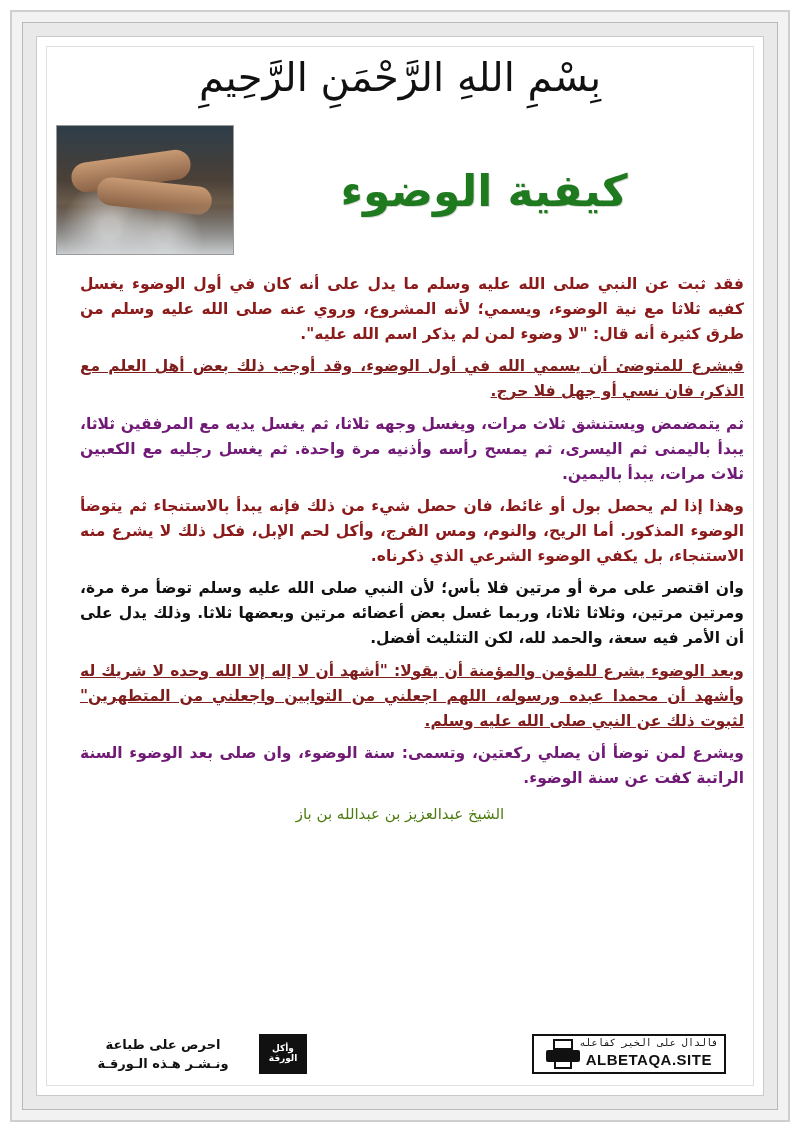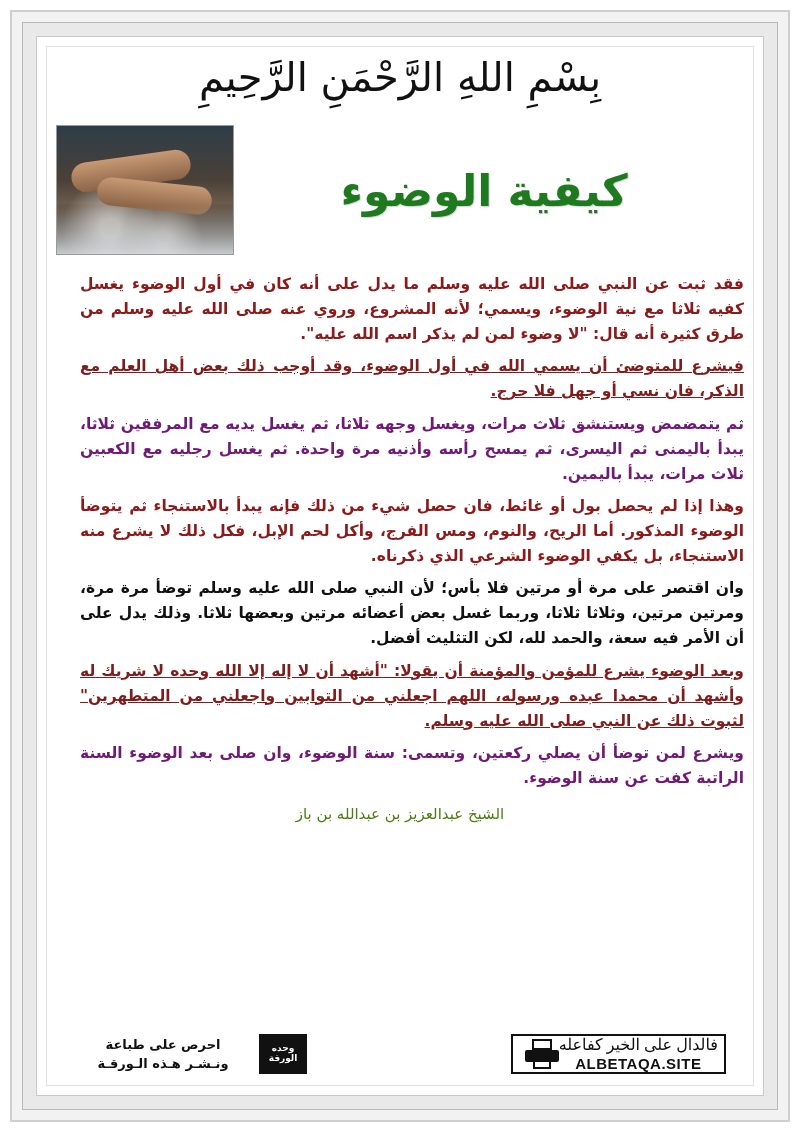--- a/index.html
+++ b/index.html
@@ -244,23 +244,23 @@
     border: 2px solid #111111; box-sizing: border-box; background:#fff;
   }
   .site-texts {
     display: flex;
     flex-direction: column;
     align-items: center;
     justify-content: center;
     line-height: 1.25;
   }
   .site-tag {
-    font-size: 16px;
+    font-size: 10px;
     color: #111111;
-    font-family: Liberation Serif, serif;
+    font-family: Liberation Mono, monospace;
   }
   .site-name {
     font-size: 15px;
     font-weight: bold;
     letter-spacing: 0.5px;
     color: #111111;
     font-family: "Liberation Sans", sans-serif;
     direction: ltr;
   }
 </style>
@@ -298,21 +298,21 @@
 
     <div class="attribution">الشيخ عبدالعزيز بن عبدالله بن باز</div>
   </div>
 
   <div class="footer">
     <div class="footer-note">
       <span>احرص على طباعة</span>
       <span>ونـشـر هـذه الـورقـة</span>
     </div>
     <div class="footer-logo">
-      <div class="logo-box">وحده الورقة</div>
+      <div class="logo-box">وأكل الورقة</div>
     </div>
     <div class="footer-spacer"></div>
     <div class="footer-site">
       <div class="site-texts">
         <span class="site-tag">فالدال على الخير كفاعله</span>
         <span class="site-name">ALBETAQA.SITE</span>
       </div>
       <div class="printer-icon">
         <div class="pi-top"></div>
         <div class="pi-body"></div>

